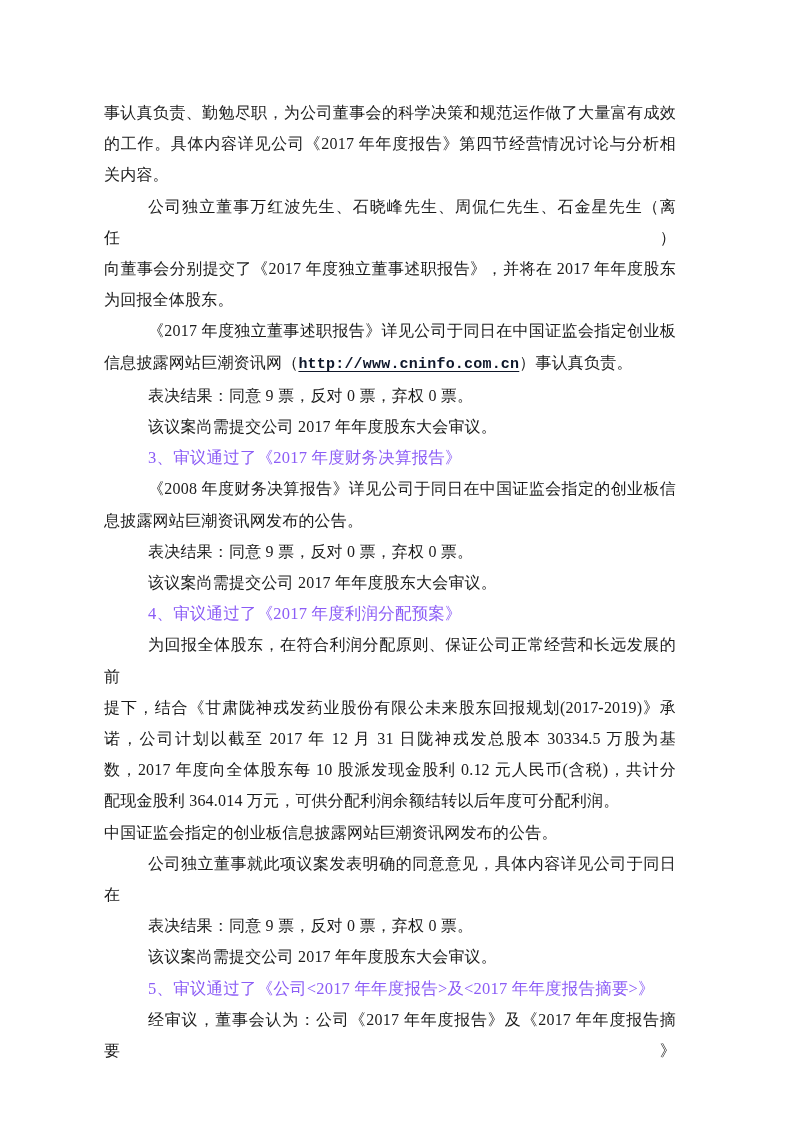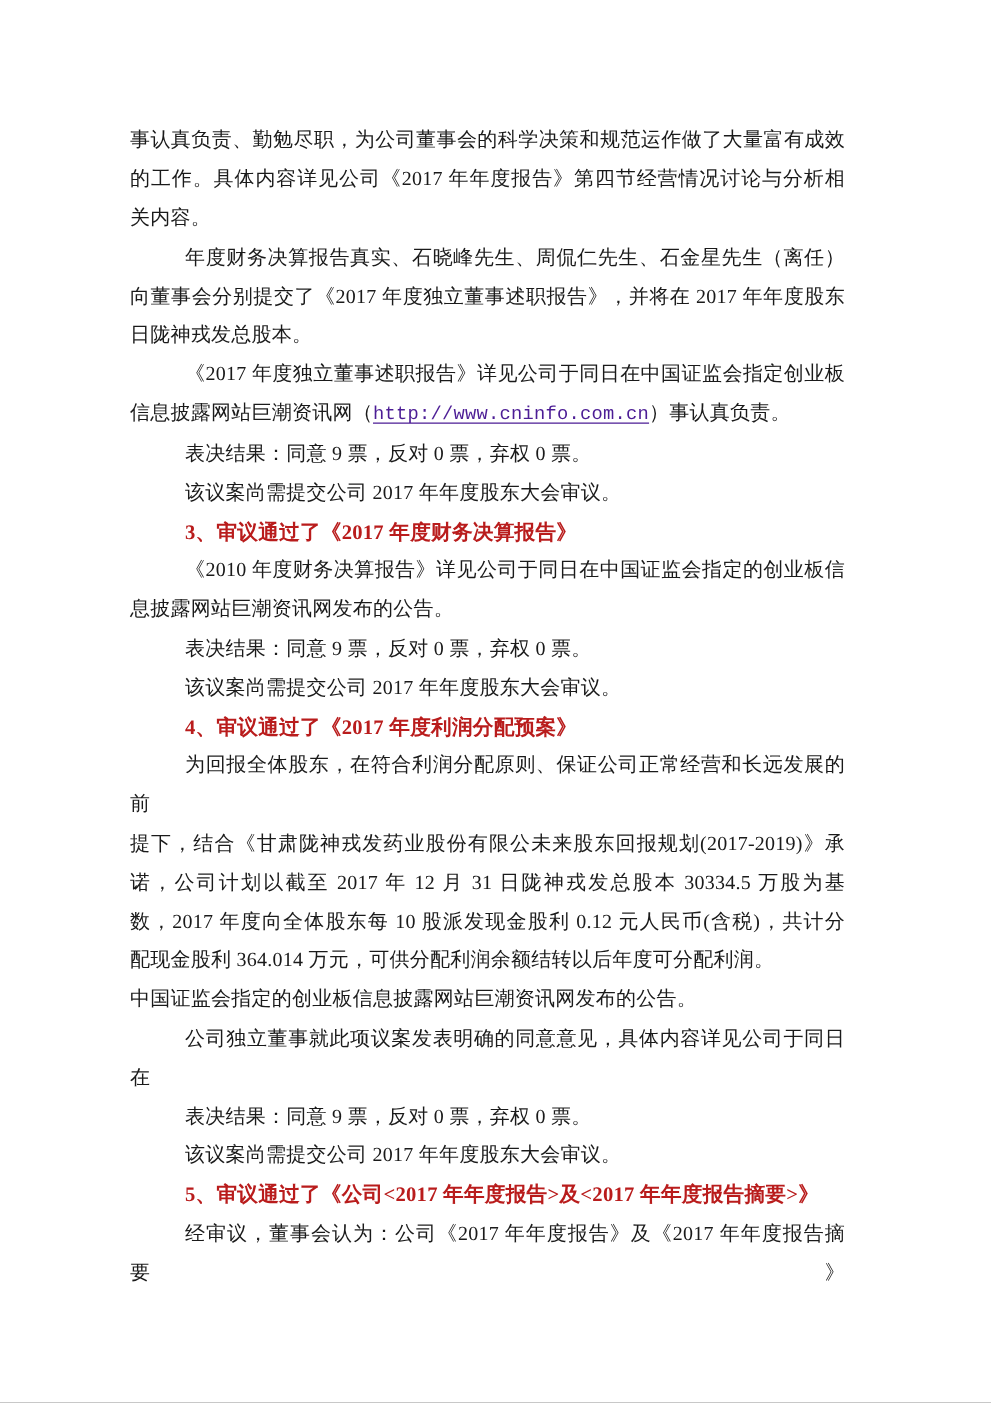--- a/index.html
+++ b/index.html
@@ -26,49 +26,50 @@
     line-height: 31.2px;
     letter-spacing: 0.2px;
     text-align: justify;
     white-space: normal;
     color: #1a1a1a;
   }
   .fill { text-align-last: justify; }
   .ind  { text-indent: 44px; }
   .h .ln,
   .ln.h {
-    font-weight: 700;
+    font-weight: 400;
     font-size: 16.5px;
-    color: #b91c1c;
+    color: #8b5cf6;
   }
   a.url {
     font-family: "Liberation Mono", "DejaVu Sans Mono", monospace;
     font-size: 15px;
-    color: #4c1d95;
+    color: #0f172a;
     text-decoration: underline;
     text-underline-offset: 3px;
     cursor: pointer;
+    font-weight: bold;
   }
 </style>
 </head>
 <body>
 
 <div class="page">
   <div class="doc">
 
     <div class="para">
       <div class="ln fill">事认真负责、勤勉尽职，为公司董事会的科学决策和规范运作做了大量富有成效</div>
       <div class="ln fill">的工作。具体内容详见公司《2017 年年度报告》第四节经营情况讨论与分析相</div>
       <div class="ln">关内容。</div>
     </div>
 
     <div class="para">
-      <div class="ln fill ind">年度财务决算报告真实、石晓峰先生、周侃仁先生、石金星先生（离任）</div>
+      <div class="ln fill ind">公司独立董事万红波先生、石晓峰先生、周侃仁先生、石金星先生（离任）</div>
       <div class="ln fill">向董事会分别提交了《2017 年度独立董事述职报告》，并将在 2017 年年度股东</div>
-      <div class="ln">日陇神戎发总股本。</div>
+      <div class="ln">为回报全体股东。</div>
     </div>
 
     <div class="para">
       <div class="ln fill ind">《2017 年度独立董事述职报告》详见公司于同日在中国证监会指定创业板</div>
       <div class="ln">
         <span>信息披露网站巨潮资讯网（</span><a class="url" href="#">http://www.cninfo.com.cn</a><span>）事认真负责。</span>
       </div>
     </div>
 
     <div class="para">
@@ -77,21 +78,21 @@
     <div class="para">
       <div class="ln ind">该议案尚需提交公司 2017 年年度股东大会审议。</div>
     </div>
 
     <div class="para h">
       <div class="ln ind">3、审议通过了《2017 年度财务决算报告》</div>
     </div>
 
 
     <div class="para">
-      <div class="ln fill ind">《2010 年度财务决算报告》详见公司于同日在中国证监会指定的创业板信</div>
+      <div class="ln fill ind">《2008 年度财务决算报告》详见公司于同日在中国证监会指定的创业板信</div>
       <div class="ln">息披露网站巨潮资讯网发布的公告。</div>
     </div>
 
     <div class="para">
       <div class="ln ind">表决结果：同意 9 票，反对 0 票，弃权 0 票。</div>
     </div>
     <div class="para">
       <div class="ln ind">该议案尚需提交公司 2017 年年度股东大会审议。</div>
     </div>
 

